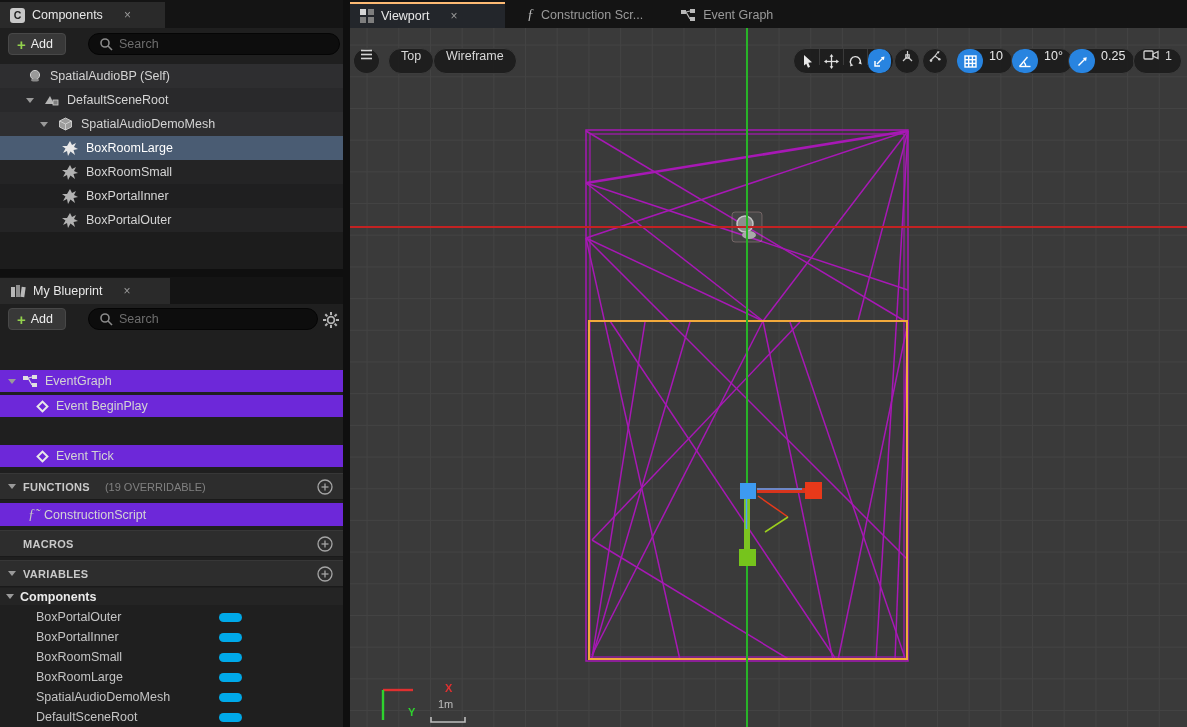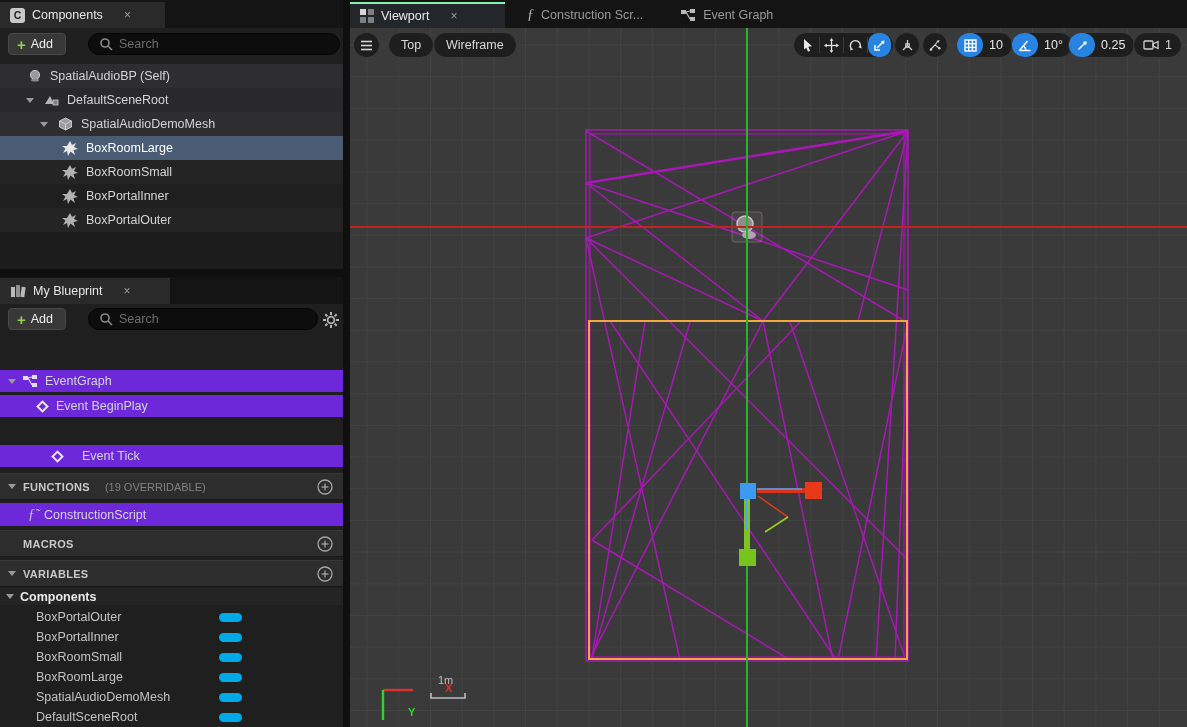--- a/index.html
+++ b/index.html
@@ -4,37 +4,37 @@
 <style>
   * { margin:0; padding:0; box-sizing:border-box; }
   html,body { background:#101010; }
   body { font-family:"Liberation Sans","DejaVu Sans",sans-serif; }
   #app { position:relative; width:1187px; height:727px; overflow:hidden; background:#141414; }
 
   
   .abs { position:absolute; }
   .tabbar { background:#141414; display:flex; align-items:flex-end; }
   .tab { height:26px; display:flex; align-items:center; gap:7px; padding:0 10px; color:#9a9a9a; font-size:12.5px; }
-  .tab.active { background:#23262b; color:#e8e8e8; border-top:2px solid #86efac; }
+  .tab.active { background:#23262b; color:#e8e8e8; border-top:2px solid #fdba74; }
   .tab .close { color:#9a9a9a; font-size:12px; margin-left:14px; }
   .addbtn { display:flex; align-items:center; gap:5px; background:#383838; border:1px solid #484848; border-radius:4px; height:22px; padding:0 12px 0 8px; color:#efefef; font-size:12.5px; }
   .addbtn .plus { color:#93d24d; font-size:15px; font-weight:bold; line-height:1; }
   .searchbox { display:flex; align-items:center; gap:6px; background:#0d0d0d; border:1px solid #050505; border-radius:11px; height:22px; padding:0 10px; }
   .searchbox input { flex:1; background:transparent; border:none; outline:none; color:#cfcfcf; font-size:12.5px; }
   .searchbox input::placeholder { color:#6d6d6d; }
   .hdr { position:absolute; left:0; width:343px; background:#2d2d2d; border-top:1px solid #373737; border-bottom:1px solid #1a1a1a; display:flex; align-items:center; padding:0 10px 0 8px; }
   .hdr .htxt { font-size:11px; font-weight:bold; color:#c9c9c9; letter-spacing:.3px; }
   .hdr .hsub { font-size:11px; color:#818181; margin-left:15px; }
   .tri { width:0; height:0; border-left:4px solid transparent; border-right:4px solid transparent; border-top:5px solid #9a9a9a; margin-right:7px; }
   .pluscirc { margin-left:auto; }
   .lrow { position:absolute; left:0; width:343px; display:flex; align-items:center; color:#d4d4d4; font-size:12.5px; background:#6d28d9; }
   .pill { width:23px; height:9px; border-radius:5px; background:#00a9e8; }
 
   
-  .vbtn { position:absolute; top:4px; height:26px; background:#1c1c1ce8; border:1px solid #3d3d3d; border-radius:13px; display:flex; align-items:center; color:#d8d8d8; font-size:12.5px; z-index:6; }
+  .vbtn { position:absolute; top:20px; height:26px; background:#1c1c1ce8; border:1px solid #3d3d3d; border-radius:13px; display:flex; color:#d8d8d8; font-size:12.5px; z-index:6; }
   .seg { width:23px; height:24px; display:flex; align-items:center; justify-content:center; }
   .seg.active { background:#2884e0; border-radius:10px; }
   .segdiv { width:1px; height:16px; background:#3a3a3a; }
   .snapicon { width:26px; height:24px; background:#2884e0; border-radius:12px; display:flex; align-items:center; justify-content:center; }
   .snapval { padding:0 9px 0 6px; font-size:12.5px; color:#e8e8e8; }
 </style>
 </head>
 <body>
 
 <div id="app">
@@ -159,21 +159,21 @@
           <rect x="9" y="0" width="5" height="4" fill="#e0e0e0"></rect>
           <rect x="9" y="8" width="5" height="4" fill="#e0e0e0"></rect>
           <path d="M5,3 L9,2 M5,3 L9,10" stroke="#e0e0e0" stroke-width="1.2" fill="none"></path>
         </svg>
       <span>EventGraph</span>
     </div>
     <div class="lrow" style="top:395px;height:22px;padding-left:38px;gap:9px;">
       <span style="width:9px;height:9px;border:2px solid #e8e8e8;transform:rotate(45deg);"></span>
       <span>Event BeginPlay</span>
     </div>
-    <div class="lrow" style="top:445px;height:22px;padding-left:53px;gap:20px;">
+    <div class="lrow" style="top:445px;height:22px;padding-left:38px;gap:9px;">
       <span style="width:9px;height:9px;border:2px solid #e8e8e8;transform:rotate(45deg);"></span>
       <span>Event Tick</span>
     </div>
 
     <div class="hdr" style="top:473px;height:27px;">
       <span class="tri"></span>
       <span class="htxt">FUNCTIONS</span>
       <span class="hsub">(19 OVERRIDABLE)</span>
       <svg class="pluscirc" width="16" height="16" viewBox="0 0 16 16">
           <circle cx="8" cy="8" r="7" fill="none" stroke="#a5a5a5" stroke-width="1.3"></circle>
@@ -440,20 +440,20 @@
     <div class="abs" style="left:0;top:0;z-index:4;">
       <svg class="abs" style="left:28px;top:648px;" width="60" height="48" viewBox="0 0 60 48">
         <line x1="5" y1="14" x2="35" y2="14" stroke="#e03030" stroke-width="2.4"></line>
         <line x1="5" y1="14" x2="5" y2="44" stroke="#2ed32e" stroke-width="2.4"></line>
       </svg>
       <span class="abs" style="left:95px;top:654px;color:#e03030;font-size:11px;font-weight:bold;">X</span>
       <span class="abs" style="left:58px;top:678px;color:#2ed32e;font-size:11px;font-weight:bold;">Y</span>
     </div>
 
     <div class="abs" style="left:80px;top:646px;z-index:4;">
-      <span style="display:block;color:#bdbdbd;font-size:11px;margin-left:8px;">1m</span>
+      <span style="display:block;color:#bdbdbd;font-size:11px;margin-left:8px;margin-top:24px;">1m</span>
       <svg width="36" height="8" viewBox="0 0 36 8">
           <path d="M1,1 L1,6 L35,6 L35,1" fill="none" stroke="#bdbdbd" stroke-width="1.6"></path>
         </svg>
     </div>
   </div>
 
 </div>
 
 </body></html>

